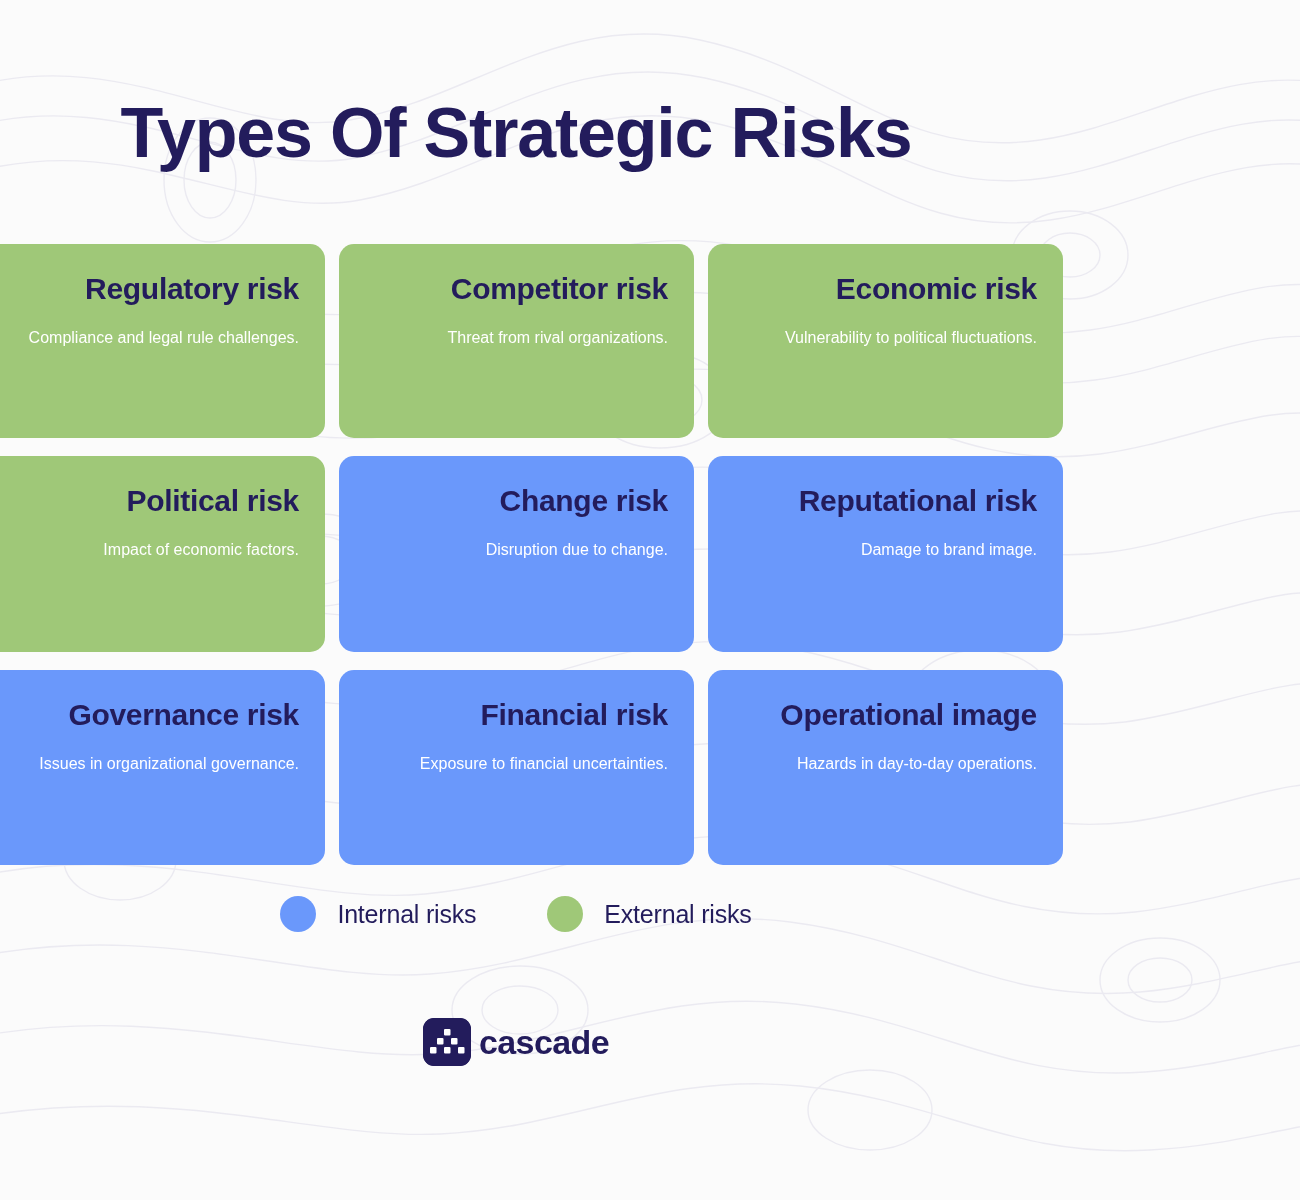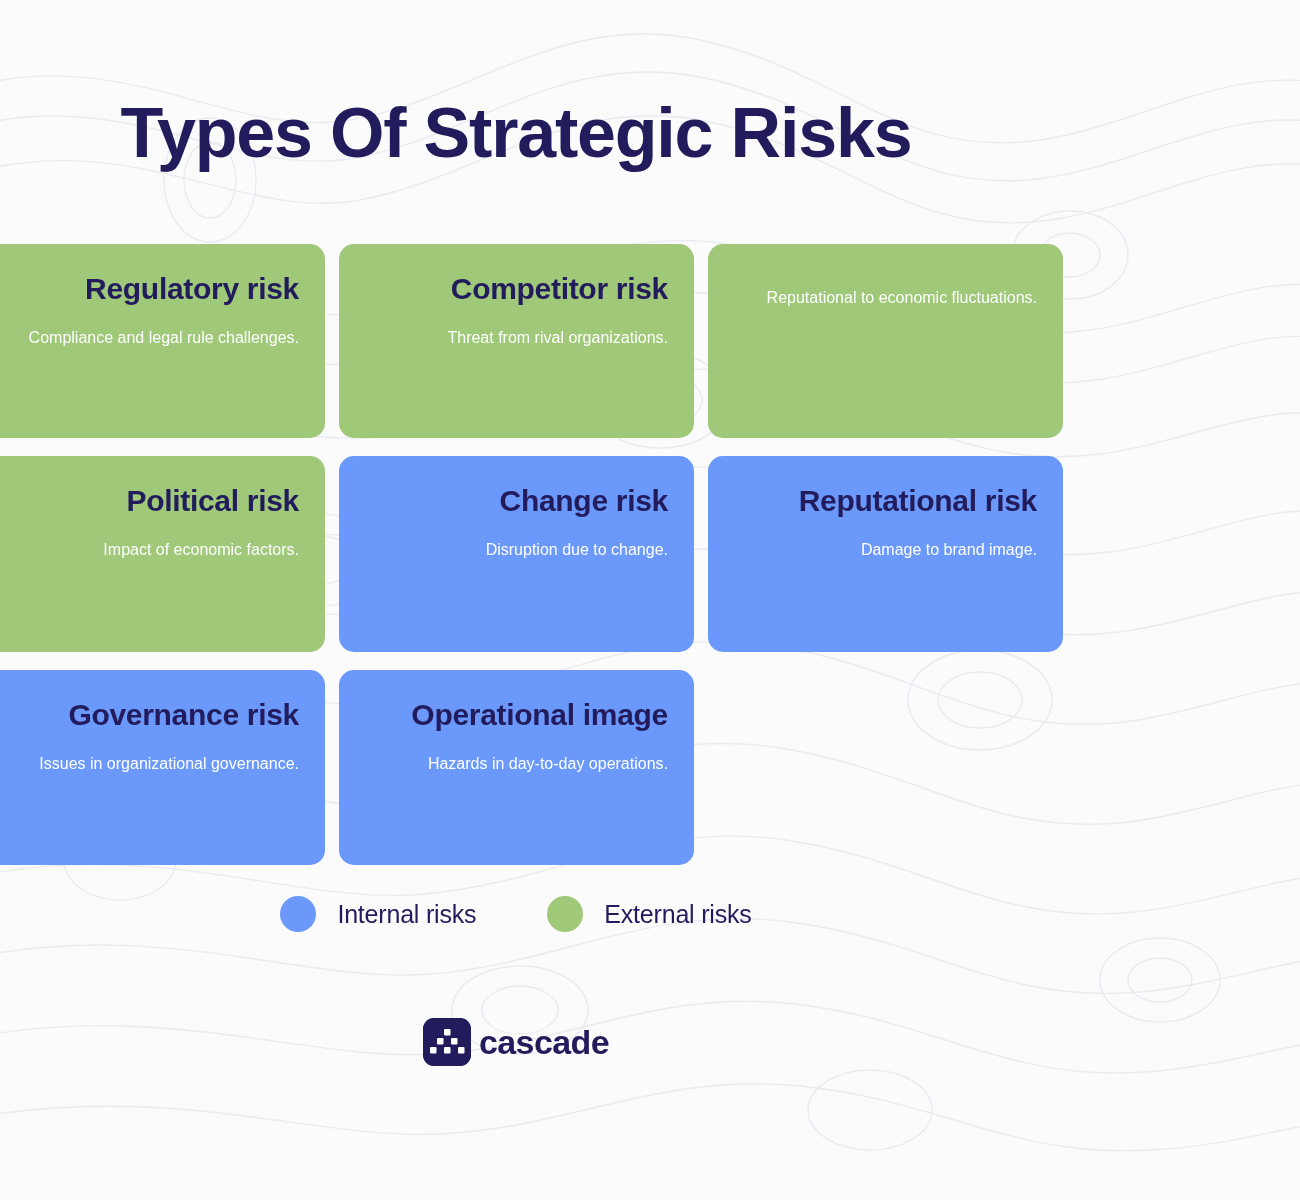--- a/index.html
+++ b/index.html
@@ -190,21 +190,22 @@
       <div class="card-title">Regulatory risk</div>
       <div class="card-desc">Compliance and legal rule challenges.</div>
     </div>
 
     <div class="card external">
       <div class="card-title">Competitor risk</div>
       <div class="card-desc">Threat from rival organizations.</div>
     </div>
 
     <div class="card external">
-      <div class="card-desc">Reputational to economic fluctuations.</div>
+      <div class="card-title">Economic risk</div>
+      <div class="card-desc">Vulnerability to political fluctuations.</div>
     </div>
 
     <div class="card external">
       <div class="card-title">Political risk</div>
       <div class="card-desc">Impact of economic factors.</div>
     </div>
 
     <div class="card internal">
       <div class="card-title">Change risk</div>
       <div class="card-desc">Disruption due to change.</div>
@@ -213,20 +214,24 @@
     <div class="card internal">
       <div class="card-title">Reputational risk</div>
       <div class="card-desc">Damage to brand image.</div>
     </div>
 
     <div class="card internal">
       <div class="card-title">Governance risk</div>
       <div class="card-desc">Issues in organizational governance.</div>
     </div>
 
+    <div class="card internal">
+      <div class="card-title">Financial risk</div>
+      <div class="card-desc">Exposure to financial uncertainties.</div>
+    </div>
 
     <div class="card internal">
       <div class="card-title">Operational image</div>
       <div class="card-desc">Hazards in day-to-day operations.</div>
     </div>
 
   </div>
 
   <div class="legend">
 

